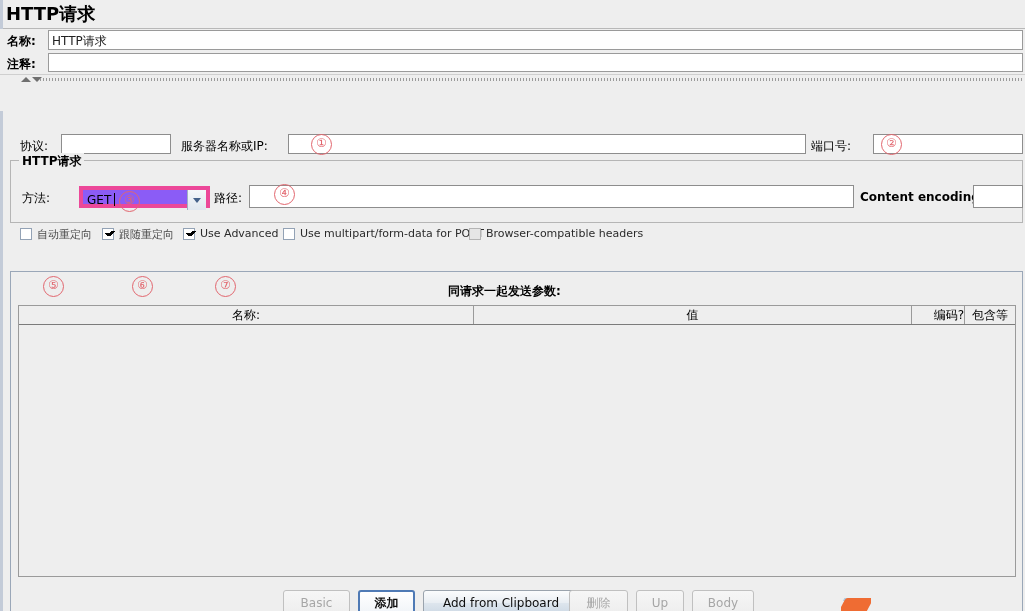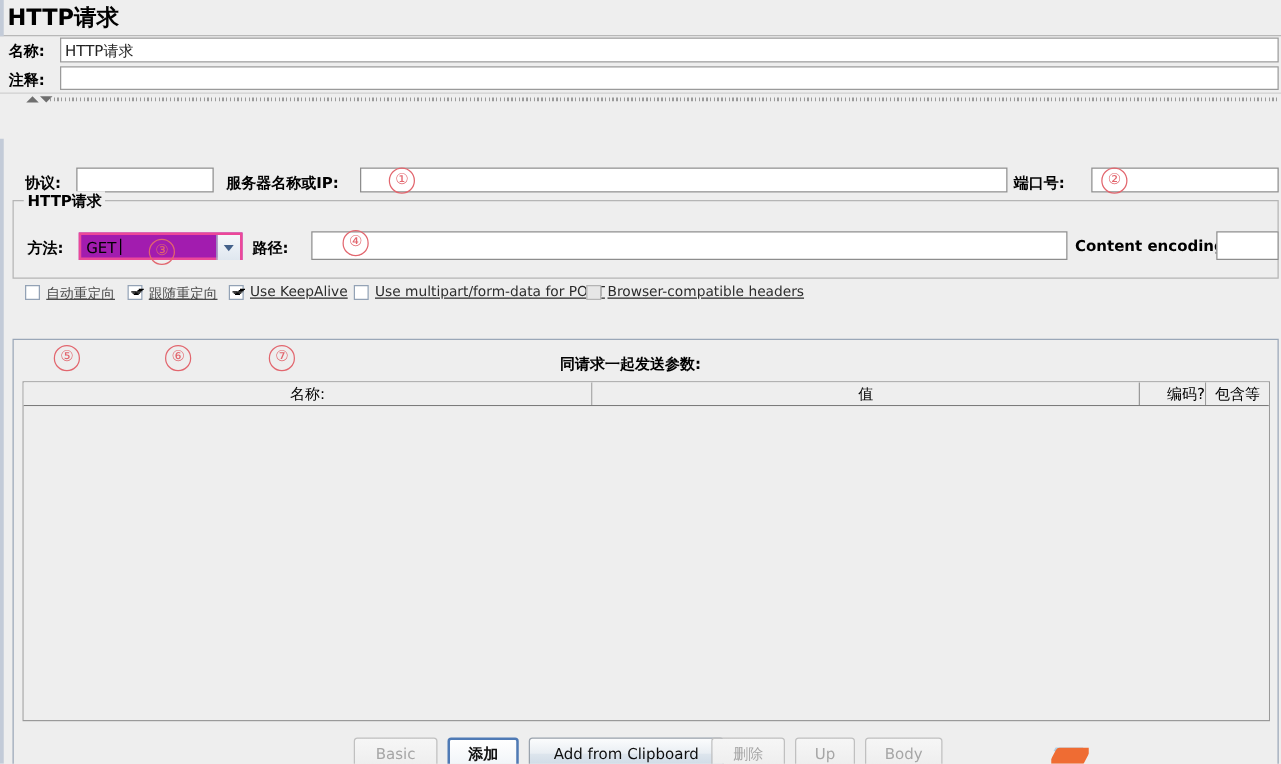--- a/index.html
+++ b/index.html
@@ -156,39 +156,40 @@
     font-family: "DejaVu Sans", "Liberation Sans", sans-serif;
     color: #000;
   }
 
   .grp-web { left: 7px; top: 11px; width: 1013px; height: 33px; }
   .grp-http { left: 7px; top: 49px; width: 1013px; height: 63px; }
 
   
   .flabel {
     position: absolute;
-    font-size: 12px; font-weight: bold;
+    font-size: 12px; font-weight: normal;
     color: #000;
     font-family: "DejaVu Sans", "Liberation Sans", sans-serif;
     white-space: nowrap;
   }
   .flabel.en { font-weight: bold; }
   .tfield {
     position: absolute;
     background: #ffffff;
     border: 1px solid #8d8d8d;
     box-sizing: border-box;
     height: 20px;
   }
   .combo {
     position: absolute;
-    background: #a21caf;
-    border: 2px solid #ec4899;
+    background: #8b5cf6;
+    border: 4px solid #ec4899;
     box-sizing: border-box;
     height: 22px;
+    margin-left: 16px;
   }
   .combo .ctext {
     position: absolute; left: 4px; top: 3px;
     font-size: 12px; color: #000;
   }
   .combo .caret-cursor {
     position: absolute; left: 31px; top: 3px;
     width: 1px; height: 13px; background: #000;
   }
   .combo .arrowbox {
@@ -226,21 +227,21 @@
       1px 1px 0 0 #000,
       2px 2px 0 0 #000,
       3px 1px 0 0 #000,
       4px 0px 0 0 #000,
       5px -1px 0 0 #000,
       6px -2px 0 0 #000;
     background: #000;
   }
   .cb .cblabel {
     position: absolute; left: 17px; top: 0px;
-    font-size: 11px; color: #2b2b2b; text-decoration: underline;
+    font-size: 11px; color: #2b2b2b;
   }
   .cb .cblabel.cjk { font-size: 11px; color: #4a4a4a; }
 
   
   .inner-tabs {
     position: absolute; left: 7px; top: 136px;
     width: 1013px; height: 25px;
   }
   .itab {
     position: absolute; top: 2px; height: 22px;
@@ -427,38 +428,38 @@
     </div>
     <div class="flabel" style="left:19px; top:79px;">方法:</div>
     <div class="combo" style="left:60px; top:75px; width:131px;">
       <div class="ctext">GET</div>
       <div class="caret-cursor"></div>
       <div class="arrowbox">
         <i></i>
       </div>
     </div>
 
-    <div class="flabel" style="left:199px; top:79px;text-align:center;">路径:</div>
+    <div class="flabel" style="left:211px; top:79px;text-align:center;">路径:</div>
     <div class="tfield" style="left:246px; top:74px; width:605px; height:23px;"></div>
 
     <div class="flabel en" style="left:857px; top:79px;">Content encoding:</div>
     <div class="tfield" style="left:970px; top:74px; width:50px; height:23px;"></div>
 
     <div class="cbrow">
       <div class="cb" style="left:17px;">
         <span class="box"></span>
         <span class="cblabel cjk">自动重定向</span>
       </div>
       <div class="cb" style="left:99px;">
         <span class="box checked"></span>
         <span class="cblabel cjk">跟随重定向</span>
       </div>
       <div class="cb" style="left:180px;">
         <span class="box checked"></span>
-        <span class="cblabel">Use KeepAlive</span>
+        <span class="cblabel">Use Advanced</span>
       </div>
       <div class="cb" style="left:280px;">
         <span class="box"></span>
         <span class="cblabel">Use multipart/form-data for POST</span>
       </div>
       <div class="cb disabled" style="left:466px;">
         <span class="box"></span>
         <span class="cblabel">Browser-compatible headers</span>
       </div>
     </div>

